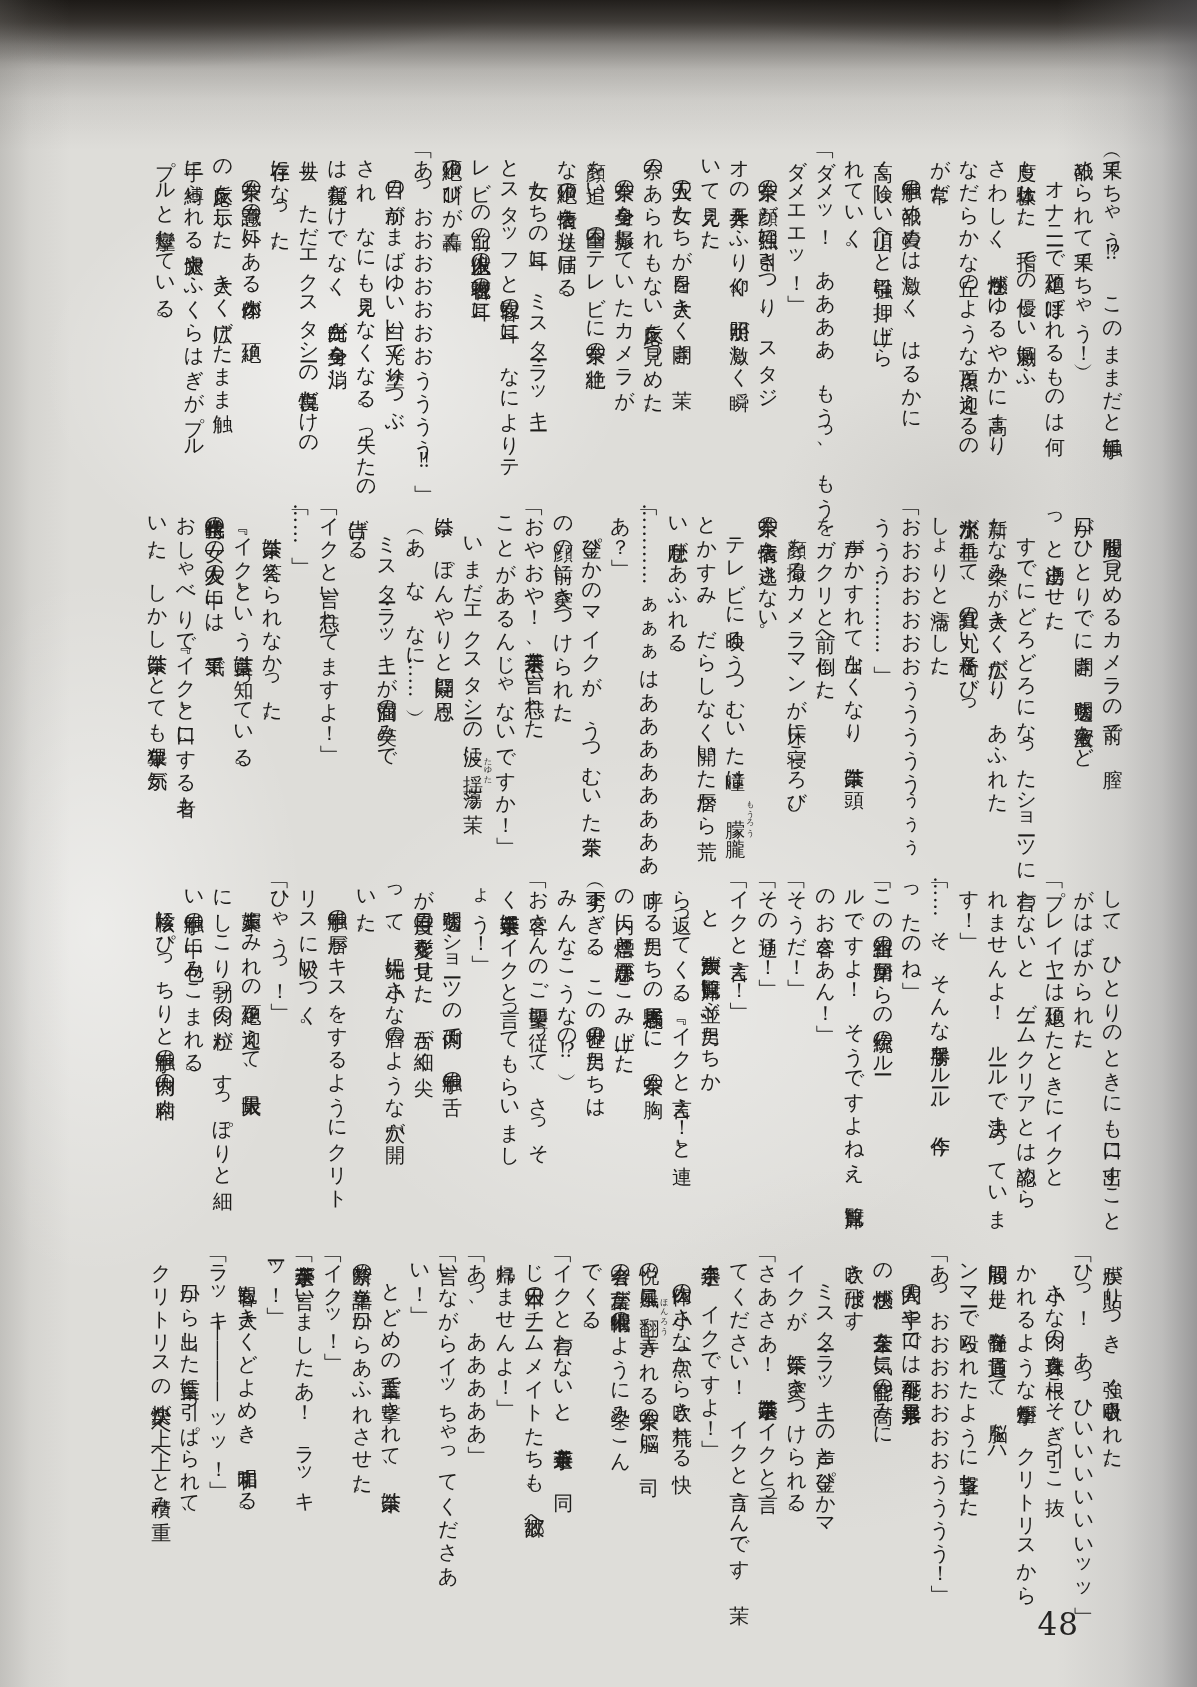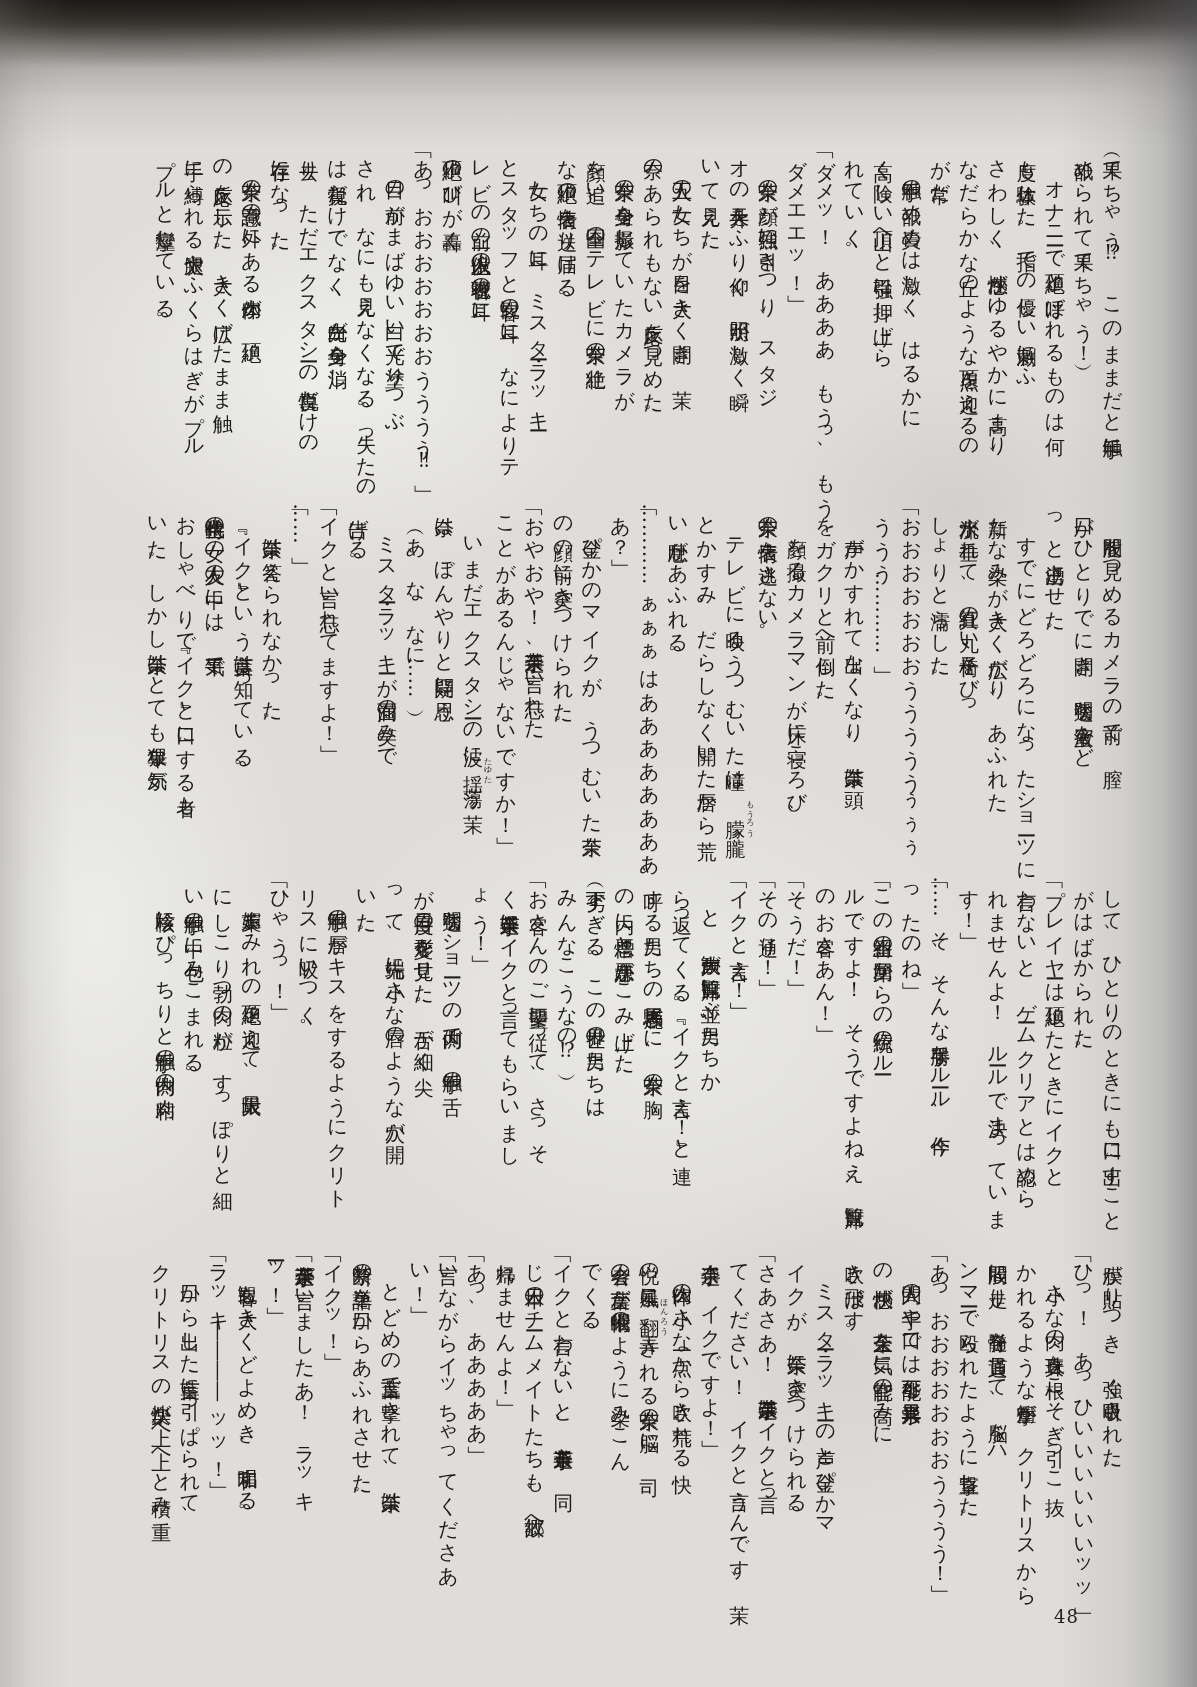--- a/index.html
+++ b/index.html
@@ -46,21 +46,21 @@
     color:#1d1c1a;overflow:visible;
   }
   .band .tcol{white-space:nowrap;}
   #band1{top:146px;}
   #band2{top:503px;}
   #band3{top:876px;}
   #band4{top:1250px;}
   ruby rt{font-size:8px;letter-spacing:0;color:#2a2927;}
   .page-number{
     position:absolute;right:118px;top:1606px;
-    font-size:18px;color:#242322;letter-spacing:1px;
+    font-size:31px;color:#242322;letter-spacing:1px;
   }
 </style>
 </head>
 <body>
 
 <div class="paper"></div>
 <div class="shadow-top"></div>
 <div class="shadow-right"></div>
 <div class="shadow-left"></div>
 

